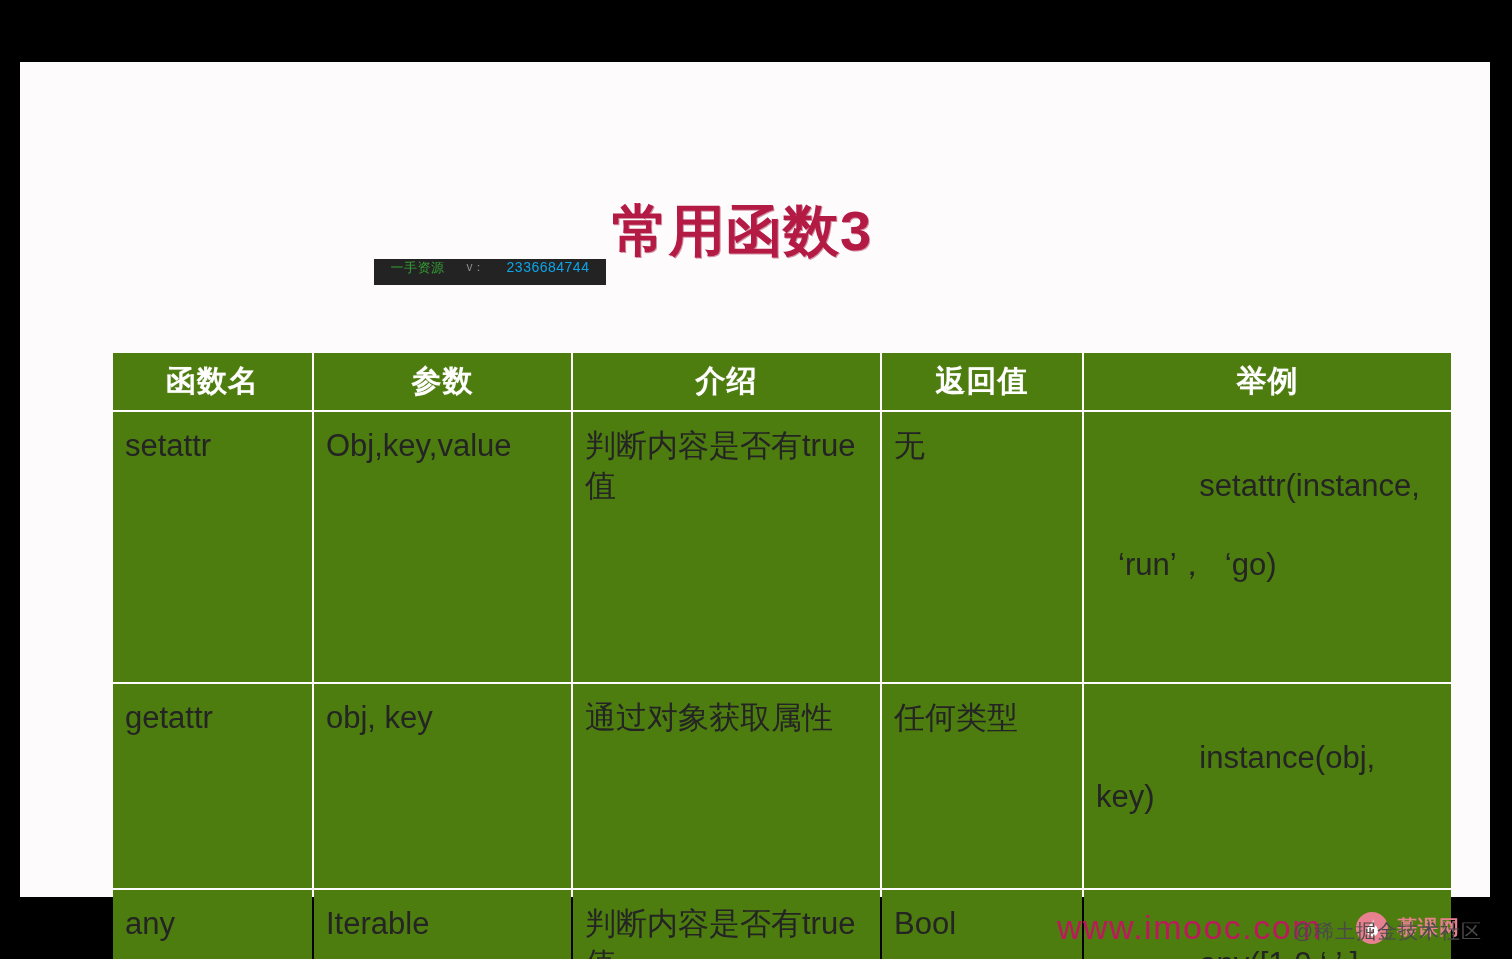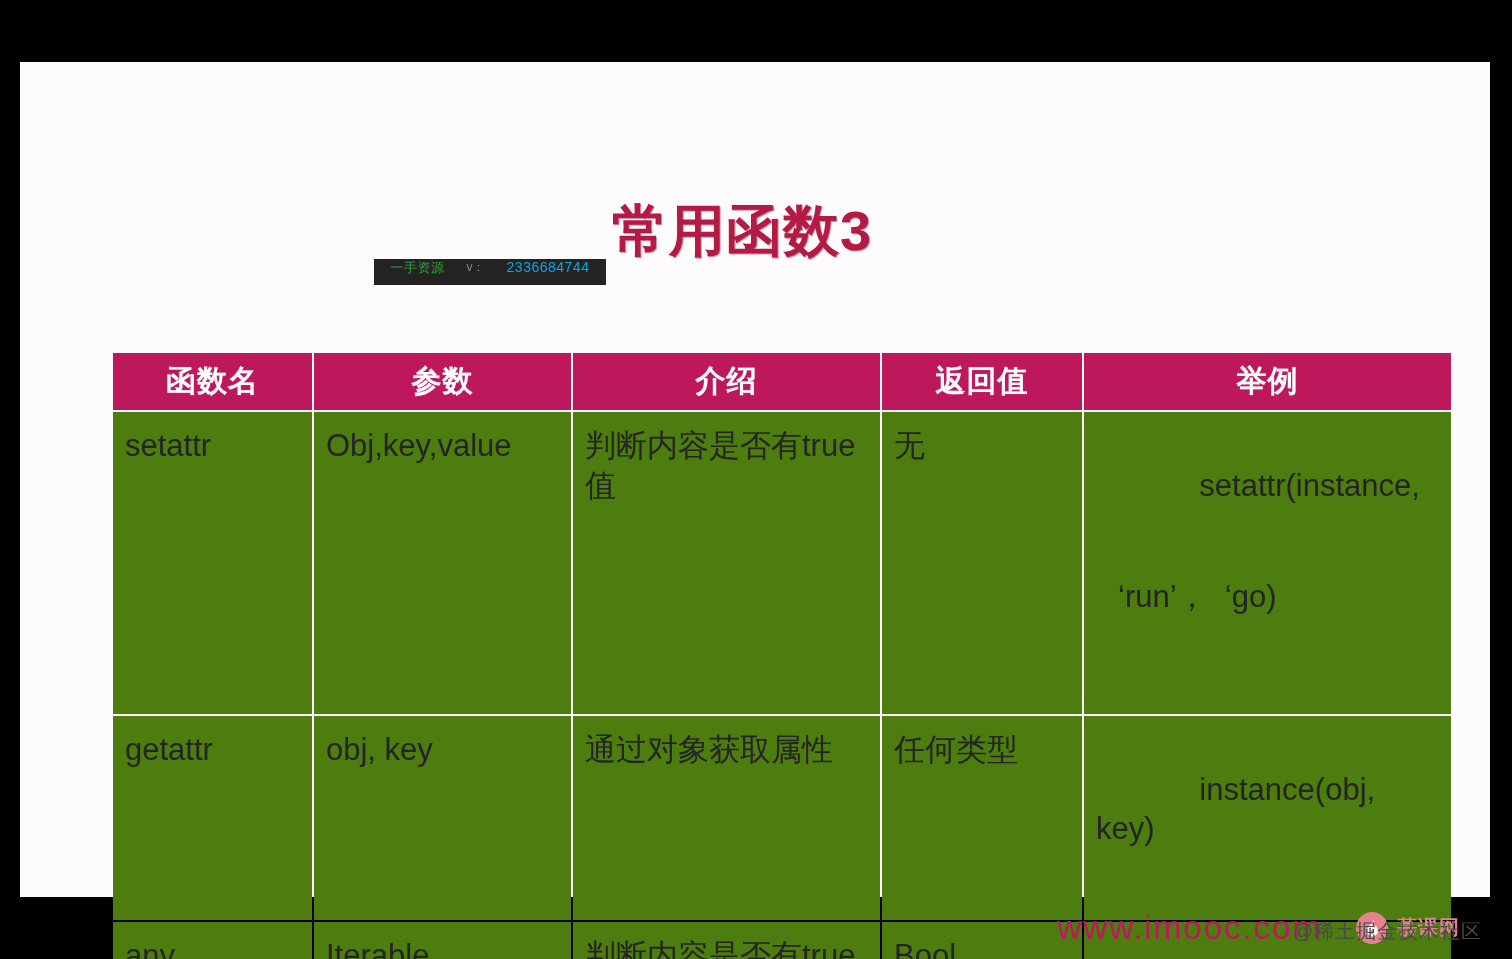--- a/index.html
+++ b/index.html
@@ -50,21 +50,21 @@
   
   .tbl {
     position:absolute;
     left:91px; top:289px;
     width:1330px;
     border-collapse:separate;
     border-spacing:2px;
     table-layout:fixed;
   }
   .tbl th {
-    background:#be185d;
+    background:#4d7c0f;
     color:#ffffff;
     font-size:30px;
     font-weight:bold;
     height:57px;
     text-align:center;
     vertical-align:middle;
     letter-spacing:1px;
     text-shadow:0 0 1px rgba(255,255,255,.35);
   }
   .tbl td {
@@ -76,21 +76,21 @@
     vertical-align:top;
     font-weight:400;
   }
   .tbl tr.body-row td { height:204px; }
   .c-name { width:199px; }
   .c-args { width:257px; }
   .c-desc { width:307px; }
   .c-ret  { width:200px; }
   .c-ex   { width:367px; }
   .cell-ex { white-space:pre-wrap; }
-  .ex-indent { display:block; padding-left:22px;margin-top:32px; }
+  .ex-indent { display:block; padding-left:22px; }
 
   
   .footer {
     position:absolute;
     left:0; top:846px;
     width:1470px;
     display:flex;
     align-items:center;
     justify-content:flex-end;
     gap:34px;

